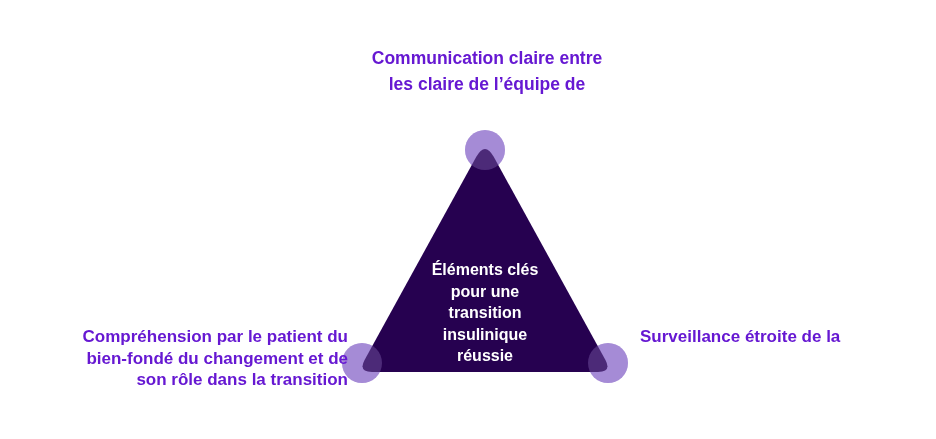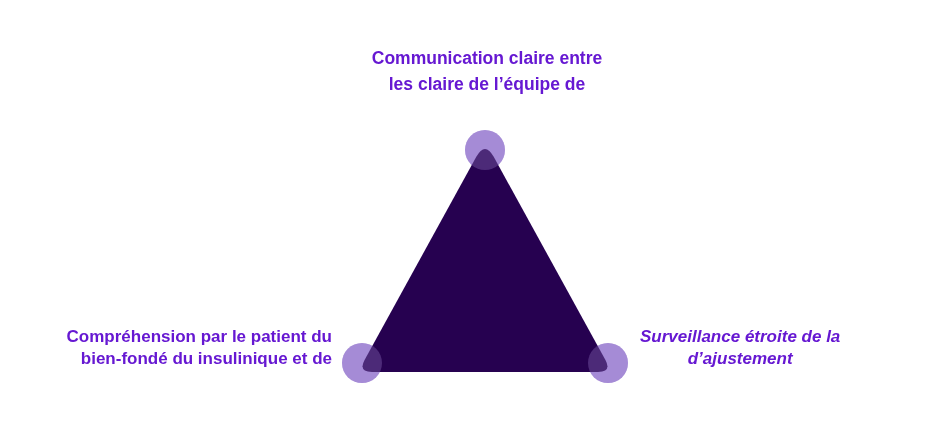--- a/index.html
+++ b/index.html
@@ -20,34 +20,33 @@
   }
   .label-top {
     left: 487px;
     top: 45px;
     transform: translateX(-50%);
     text-align: center;
     font-size: 17.5px;
     line-height: 26px;
   }
   .label-left {
-    right: 604px;
+    right: 588px;
     top: 326px;
     text-align: right;
     font-size: 17px;
     line-height: 21.5px;
     margin-left: 20px;
   }
   .label-right {
     left: 640px;
     top: 326px;
-    text-align: center;
+    text-align: right;
     font-size: 17px;
     line-height: 21.5px;
-    font-style: italic;
   }
   .center-label {
     position: absolute;
     left: 485px;
     top: 259px;
     transform: translateX(-50%);
     text-align: center;
     color: #ffffff;
     font-weight: 700;
     font-size: 16px;
@@ -75,22 +74,29 @@
     </g>
   </svg>
 
   <div class="label label-top">
     <div>Communication claire entre</div>
     <div>les claire de l’équipe de</div>
   </div>
 
   <div class="label label-left">
     <div>Compréhension par le patient du</div>
-    <div>bien-fondé du insulinique et de</div>
+    <div>bien-fondé du changement et de</div>
+    <div>son rôle dans la transition</div>
   </div>
 
   <div class="label label-right">
     <div>Surveillance étroite de la</div>
-    <div>d’ajustement</div>
   </div>
 
+  <div class="center-label">
+    <div>Éléments clés</div>
+    <div>pour une</div>
+    <div>transition</div>
+    <div>insulinique</div>
+    <div>réussie</div>
+  </div>
 
 </div>
 
 </body></html>

